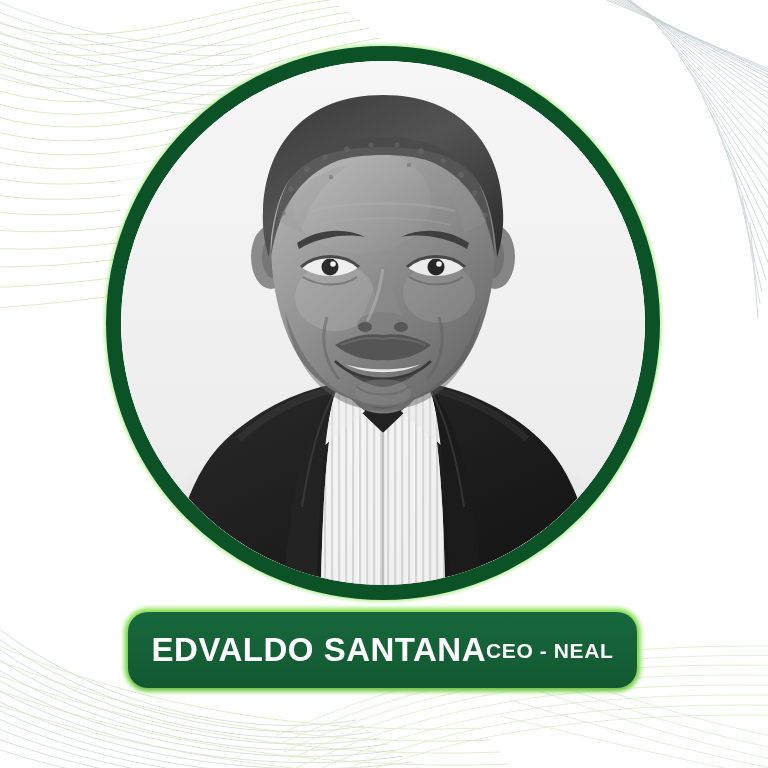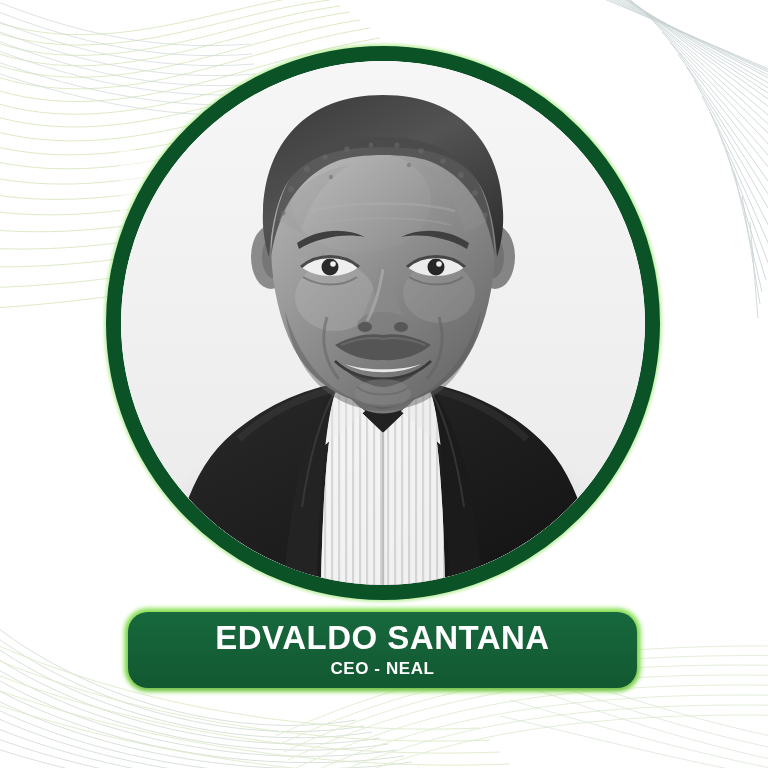--- a/index.html
+++ b/index.html
@@ -78,37 +78,36 @@
   .plate {
     position:absolute;
     left:128px;
     top:612px;
     width:509px;
     height:76px;
     border-radius:20px;
     background:#14633a;
     background:linear-gradient(180deg,#17683d 0%,#125831 100%);
     display:flex;
-    flex-direction:column;
     align-items:center;
     justify-content:center;
     box-shadow:0 2px 4px rgba(0,0,0,.18);
   }
   .plate-name {
     color:#ffffff;
     font-size:33px;
     font-weight:bold;
     letter-spacing:.5px;
     line-height:1.05;
     text-align:center;
     white-space:nowrap;
   }
   .plate-role {
     color:#ffffff;
-    font-size:17px;
+    font-size:21px;
     font-weight:bold;
     letter-spacing:.6px;
     line-height:1.25;
     margin-top:3px;
     text-align:center;
     white-space:nowrap;
   }
 </style>
 </head>
 <body>

